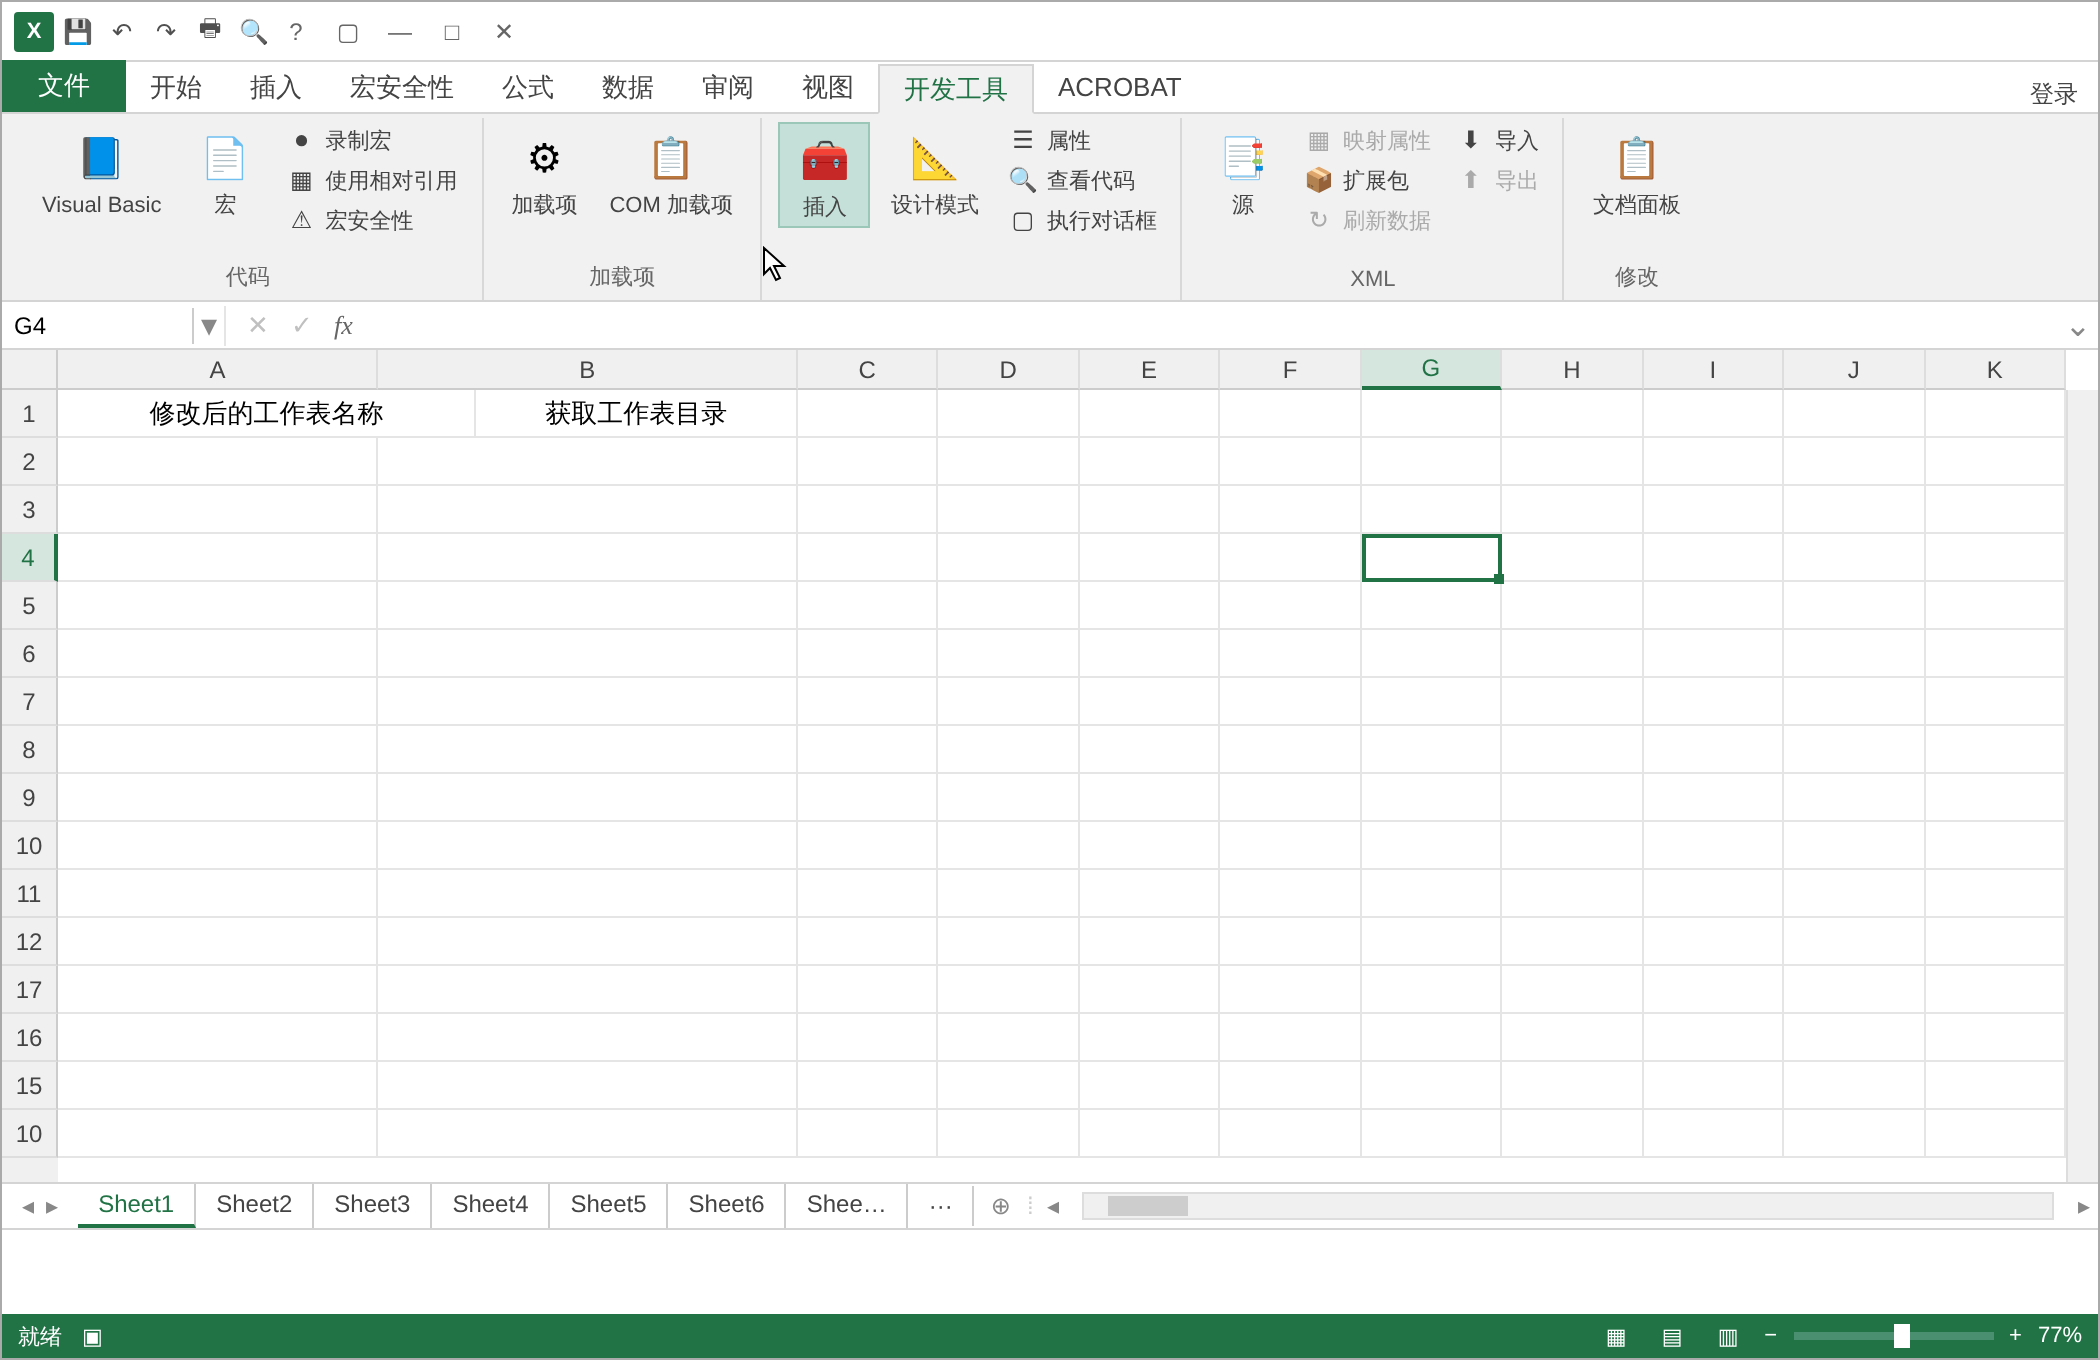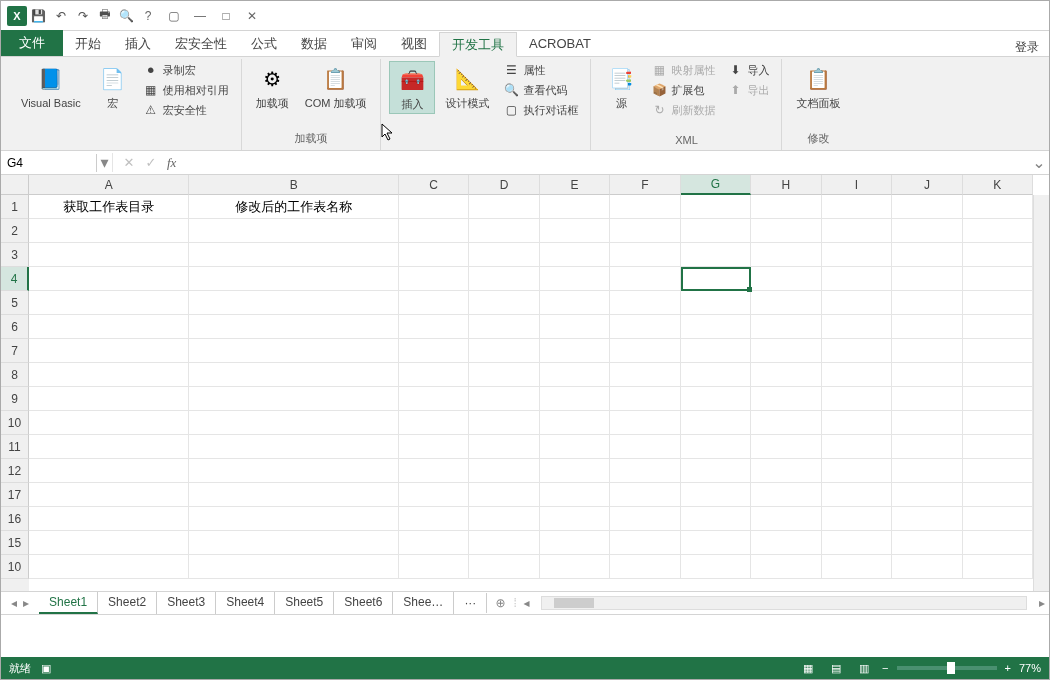--- a/index.html
+++ b/index.html
@@ -124,20 +124,21 @@
         <div class="small-item">
             <span class="sicon">▦</span>
             <span>使用相对引用</span>
           </div>
         <div class="small-item">
             <span class="sicon">⚠</span>
             <span>宏安全性</span>
           </div>
       </div>
     </div>
+    <div class="group-label">代码</div>
   </div>
 
   <div class="ribbon-group">
     <div class="group-content">
       <div class="big-btn">
         <div class="icon">⚙</div>
         <div class="label">加载项</div>
       </div>
       <div class="big-btn">
         <div class="icon">📋</div>
@@ -259,22 +260,22 @@
       <div class="row-h">10</div>
       <div class="row-h">11</div>
       <div class="row-h">12</div>
       <div class="row-h">17</div>
       <div class="row-h">16</div>
       <div class="row-h">15</div>
       <div class="row-h">10</div>
     </div>
   <div class="cells" id="cells">
       <div class="row">
+        <div class="cell" style="width: 214px;">修改后的工作表名称</div>
         <div class="cell" style="width: 164px;">获取工作表目录</div>
-        <div class="cell" style="width: 214px;">修改后的工作表名称</div>
         <div class="cell" style="width: 72px;"></div>
         <div class="cell" style="width: 72px;"></div>
         <div class="cell" style="width: 72px;"></div>
         <div class="cell" style="width: 72px;"></div>
         <div class="cell" style="width: 72px;"></div>
         <div class="cell" style="width: 72px;"></div>
         <div class="cell" style="width: 72px;"></div>
         <div class="cell" style="width: 72px;"></div>
         <div class="cell" style="width: 72px;"></div>
       </div>

